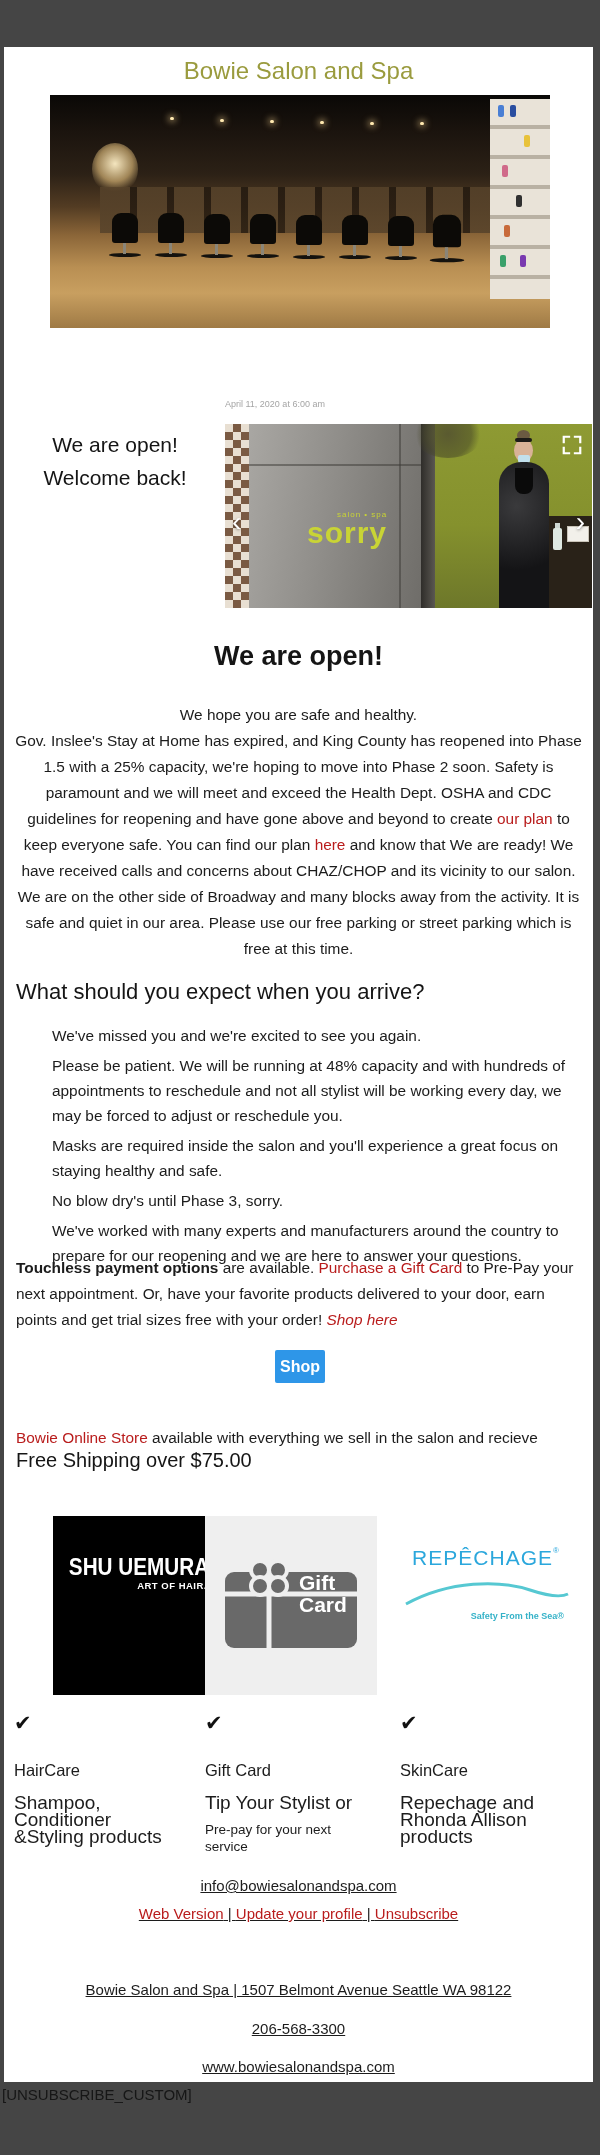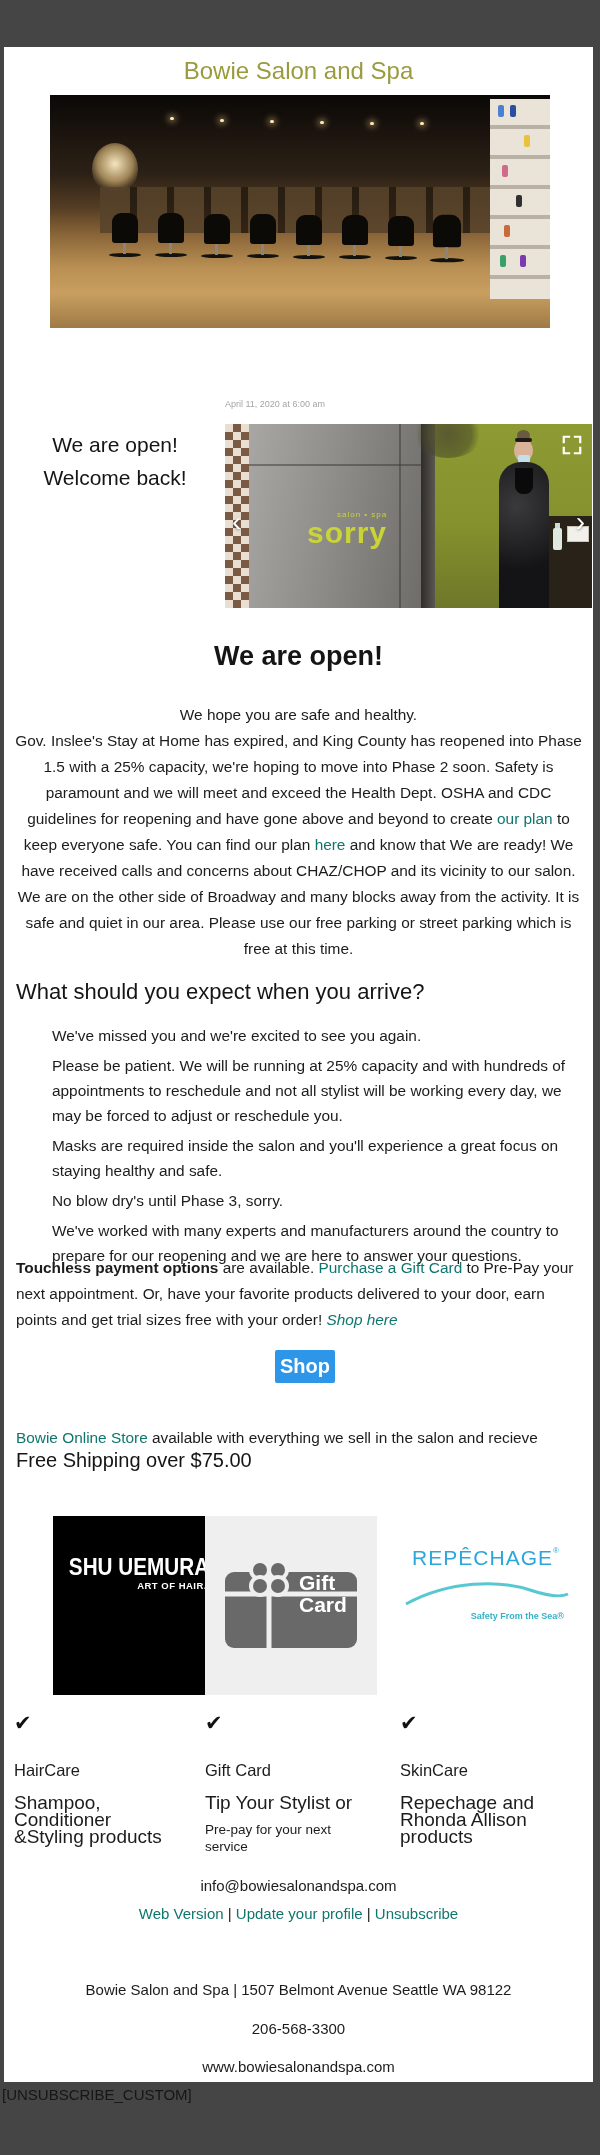--- a/index.html
+++ b/index.html
@@ -57,27 +57,27 @@
   .woman-mask { position:absolute; left:83px; top:31px; width:12px; height:9px; border-radius:2px 2px 4px 4px; background:#c2e0ec; }
   .woman-body { position:absolute; left:64px; top:38px; width:50px; height:146px; border-radius:22px 22px 0 0;
     background:radial-gradient(circle at 35% 30%, #3a3a3c 0%, #141416 60%); }
   .woman-shirt { position:absolute; left:80px; top:44px; width:18px; height:26px; background:#0a0a0a; border-radius:0 0 8px 8px; }
   .nav-arrow { color:#fff; font-size:28px; line-height:28px; text-shadow:0 1px 3px rgba(0,0,0,.45); cursor:pointer; }
   .expand-btn { position:absolute; right:9px; top:10px; width:22px; height:22px; cursor:pointer; }
 
   
   .open-heading { left:0; top:594px; width:100%; text-align:center; font-size:27px; font-weight:800; color:#151515; }
   .announce { left:10px; top:655px; width:569px; text-align:center; font-size:15.4px; line-height:26px; color:#1c1c1c; }
-  a.link { color:#0f766e; text-decoration:none; cursor:pointer; }
+  a.link { color:#b91c1c; text-decoration:none; cursor:pointer; }
   .expect-heading { left:12px; top:932px; font-size:22px; font-weight:normal; color:#151515; }
   .expect-list { left:48px; top:976px; width:516px; font-size:15.4px; line-height:25px; color:#1c1c1c; }
   .expect-item { margin-bottom:5px; }
   .payment { left:12px; top:1208px; width:566px; font-size:15.4px; line-height:26px; color:#1c1c1c; }
-  .shop-btn { left:271px; top:1303px; width:60px; height:33px; background:#2e96e8; color:#fff;
-    font-size:20px; font-weight:bold; border:none; border-radius:2px; display:flex; align-items:center; justify-content:center; cursor:pointer; }
+  .shop-btn { left:271px; top:1303px; width:50px; height:33px; background:#2e96e8; color:#fff;
+    font-size:16px; font-weight:bold; border:none; border-radius:2px; display:flex; align-items:center; justify-content:center; cursor:pointer; }
   .store-line { left:12px; top:1382px; width:570px; font-size:15.4px; color:#1c1c1c; }
   .shipping { left:12px; top:1402px; font-size:20px; color:#151515; }
 
   
   .pcol { top:1469px; width:172px; }
   .pcol1 { left:10px; } .pcol2 { left:201px; } .pcol3 { left:396px; }
   .pimg { width:172px; height:179px; position:relative; overflow:hidden; cursor:pointer; }
   .shu-box { background:#000;margin-left:39px; }
   .shu-main { position:absolute; left:0; top:38px; width:100%; text-align:center; color:#fff; font-weight:bold;
     font-size:23px; transform:scaleX(.9); letter-spacing:0; white-space:nowrap; }
@@ -87,21 +87,21 @@
   .rep-box { background:#fff; }
   .rep-logo { position:absolute; left:0; top:30px; width:100%; text-align:center; color:#2ba7dc; font-size:21px; letter-spacing:1px; white-space:nowrap; }
   .rep-reg { font-size:8px; vertical-align:top; }
   .rep-tag { position:absolute; right:8px; top:95px; color:#35b2c8; font-weight:bold; font-size:9px; }
   .check { margin-top:16px; font-size:21px; font-weight:bold; color:#111; }
   .ptitle { margin-top:26px; font-size:16.5px; color:#1c1c1c; }
   .pdesc { margin-top:14px; font-size:19px; line-height:17px; color:#1c1c1c; }
   .pdesc2 { margin-top:10px; font-size:13.5px; line-height:17px; color:#1c1c1c; }
 
   
-  .f-line { left:0; width:100%; text-align:center; font-size:15px; color:#1c1c1c; }
+  .f-line { left:0; width:100%; text-align:center; font-size:15px; color:#1c1c1c;text-decoration:underline; }
   .f-email { top:1830px; } .f-links { top:1858px; }
   .f-address { top:1934px; } .f-phone { top:1973px; } .f-web { top:2011px; }
   .unsub { position:absolute; left:2px; top:2086px; font-size:15px; color:#161616; }
 </style>
 </head>
 <body>
 
 <div class="page">
 
   <div class="abs brand-title">Bowie Salon and Spa</div>
@@ -173,21 +173,21 @@
 
   <div class="abs open-heading">We are open!</div>
   <div class="abs announce">
     <span>We hope you are safe and healthy.</span><br>
     <span>Gov. Inslee's Stay at Home has expired, and King County has reopened into Phase 1.5 with a 25% capacity, we're hoping to move into Phase 2 soon. Safety is paramount and we will meet and exceed the Health Dept. OSHA and CDC guidelines for reopening and have gone above and beyond to create </span><a class="link">our plan</a><span> to keep everyone safe. You can find our plan </span><a class="link">here</a><span> and know that We are ready! We have received calls and concerns about CHAZ/CHOP and its vicinity to our salon. We are on the other side of Broadway and many blocks away from the activity. It is safe and quiet in our area. Please use our free parking or street parking which is free at this time.</span>
   </div>
 
   <div class="abs expect-heading">What should you expect when you arrive?</div>
   <div class="abs expect-list">
     <div class="expect-item">We've missed you and we're excited to see you again.</div>
-    <div class="expect-item">Please be patient. We will be running at 25% capacity and with hundreds of appointments to reschedule and not all stylist will be working every day, we may be forced to adjust or reschedule you.</div>
+    <div class="expect-item">Please be patient. We will be running at 48% capacity and with hundreds of appointments to reschedule and not all stylist will be working every day, we may be forced to adjust or reschedule you.</div>
     <div class="expect-item">Masks are required inside the salon and you'll experience a great focus on staying healthy and safe.</div>
     <div class="expect-item">No blow dry's until Phase 3, sorry.</div>
     <div class="expect-item">We've worked with many experts and manufacturers around the country to prepare for our reopening and we are here to answer your questions.</div>
   </div>
 
   <div class="abs payment">
     <b>Touchless payment options</b><span> are available. </span><a class="link">Purchase a Gift Card</a><span> to Pre-Pay your next appointment. Or, have your favorite products delivered to your door, earn points and get trial sizes free with your order! </span><a class="link" style="font-style:italic">Shop here</a>
   </div>
 
   <button class="abs shop-btn">Shop</button>

